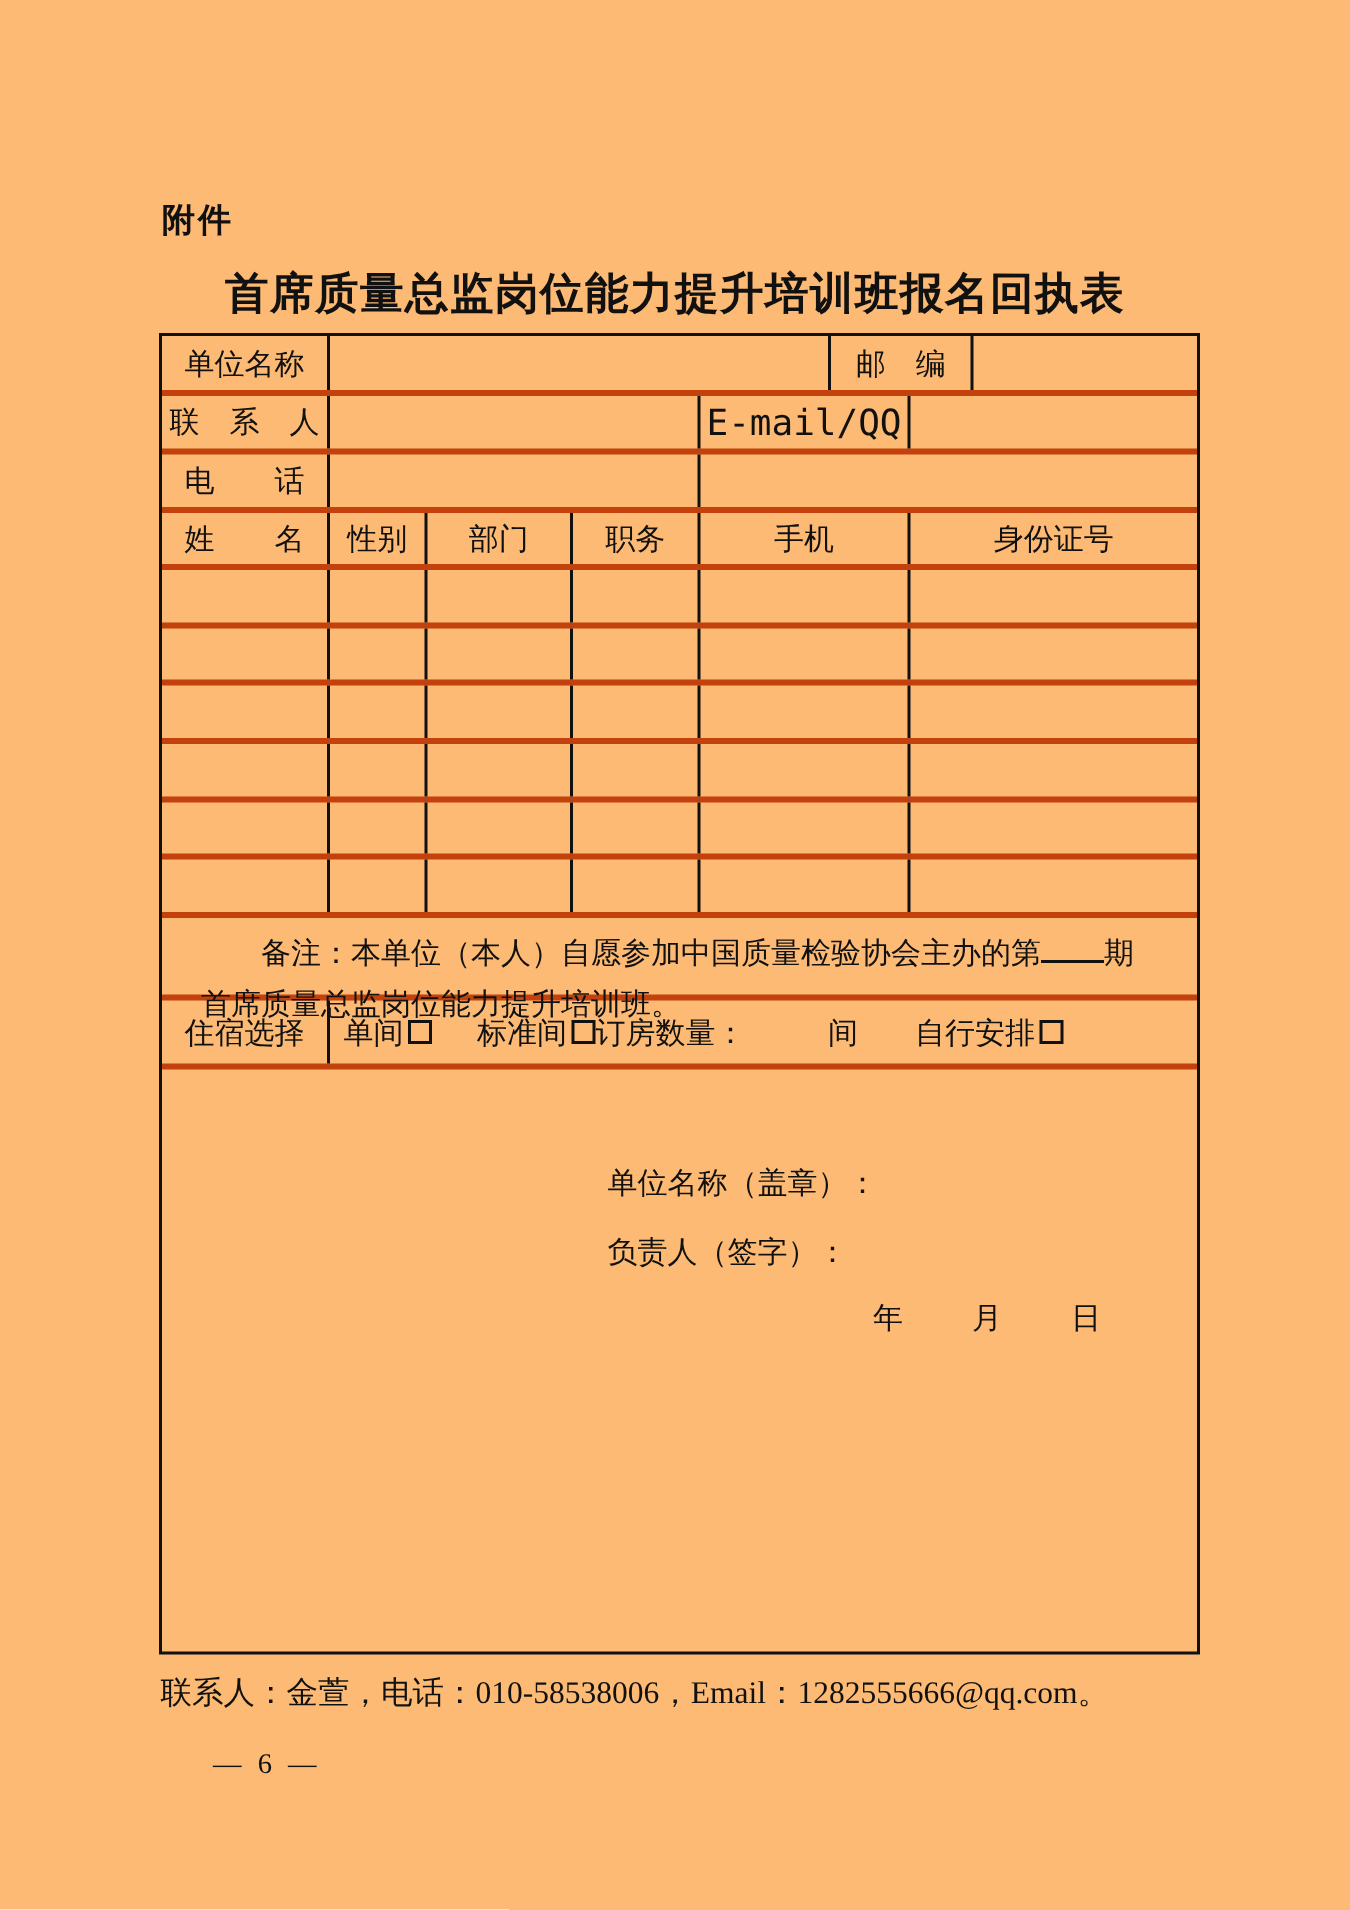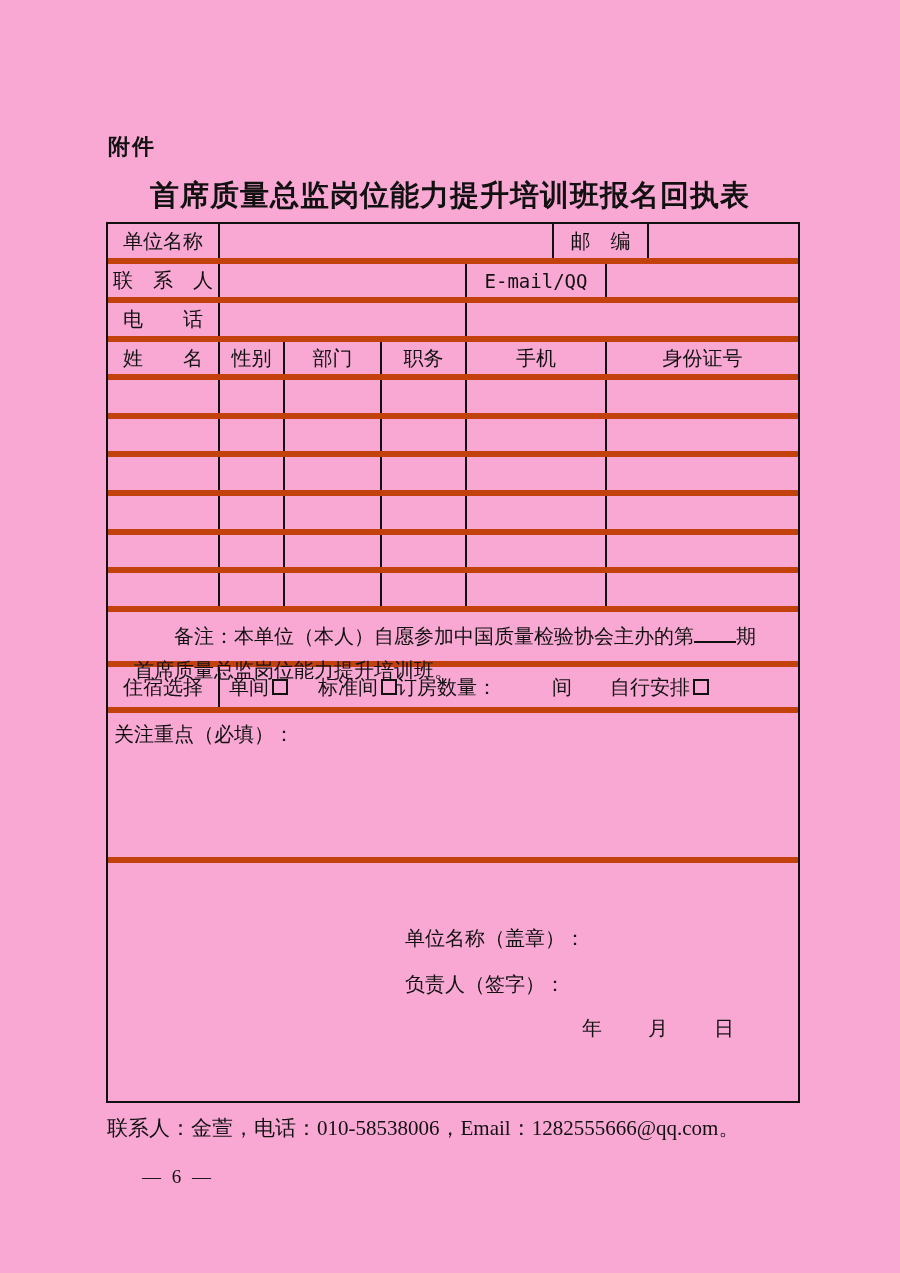--- a/index.html
+++ b/index.html
@@ -1,52 +1,52 @@
 <!DOCTYPE html>
 <html><head>
 <meta charset="utf-8">
 <style>
   * { margin:0; padding:0; box-sizing:border-box; }
   html,body { background:#fff; }
   .page {
-    position:relative; width:900px; height:1273px; background:#f9a8d4;
+    position:relative; width:900px; height:1273px; background:#fdba74;
     font-family:"Liberation Serif","DejaVu Serif",serif; color:#111;
     overflow:hidden;
   }
   .attachment {
     position:absolute; left:108px; top:132px;
     font-family:"Liberation Sans","DejaVu Sans",sans-serif;
     font-size:22px; font-weight:bold; letter-spacing:2px;
   }
   .title {
     position:absolute; left:0; top:176px; width:900px; text-align:center;
     font-family:"Liberation Sans","DejaVu Sans",sans-serif;
     font-size:29px; font-weight:bold; letter-spacing:1px;
   }
   .form-table {
     position:absolute; left:106px; top:222px; width:694px; height:881px;
     border:2px solid #111; font-size:20px;
   }
-  .t-row { display:flex; border-bottom:6px solid #c2410c; }
+  .t-row { display:flex; border-bottom:4px solid #c2410c; }
   .t-row.no-bb { border-bottom:none; }
   .cell { border-right:2px solid #111; display:flex; align-items:center; }
   .cell.last { border-right:none; }
   .cell.ctr { justify-content:center; text-align:center; }
   .cell.fill { flex:1 1 auto; }
   .w112{ width:112px; flex:0 0 112px; }
   .w334{ width:334px; flex:0 0 334px; }
   .w95 { width:95px;  flex:0 0 95px;  }
   .w247{ width:247px; flex:0 0 247px; }
   .w140{ width:140px; flex:0 0 140px; }
   .w65 { width:65px;  flex:0 0 65px;  }
   .w97 { width:97px;  flex:0 0 97px;  }
   .w85 { width:85px;  flex:0 0 85px;  }
   .h40{ height:40px; } .h39{ height:39px; } .h38{ height:38px; }
   .hp { height:38.7px; }
-  .mono { font-family:"DejaVu Sans Mono","Liberation Mono",monospace; font-size:19px; }
+  .mono { font-family:"DejaVu Sans Mono","Liberation Mono",monospace; font-size:24px; }
   .remark-cell { display:block; width:100%; padding:7px 10px 0 10px; line-height:34px; }
   .remark-ln1 { text-indent:40px; white-space:nowrap; }
   .u-blank { display:inline-block; width:42px; height:16px; border-bottom:2px solid #111; }
   .h73{ height:55px;padding-left:16px; } .h46{ height:46px; }
   .lodging { flex:1 1 auto; display:flex; align-items:center; padding-left:9px; white-space:nowrap; }
   .opt { display:inline-flex; align-items:center; }
   .checkbox { display:inline-block; width:16px; height:16px; border:2px solid #111; margin-left:3px; }
   .gap30{ margin-right:30px;justify-content:flex-end; } .gap32{ } .gap55{ margin-right:55px; } .gap38{ margin-right:38px; }
   .focus-cell { display:block; width:100%; height:144px; padding:8px 0 0 6px; }
   .decl-cell { display:block; position:relative; width:100%; height:185px; }
@@ -172,25 +172,20 @@
           </span>
         <span class="gap55">订房数量：</span>
         <span class="gap38">间</span>
         <span class="opt">
             <span>自行安排</span>
             <span class="checkbox"></span>
           </span>
       </div>
     </div>
 
-    <div class="t-row">
-      <div class="cell last focus-cell">
-        <span>关注重点（必填）：</span>
-      </div>
-    </div>
 
     <div class="t-row no-bb">
       <div class="cell last decl-cell">
         <div class="decl-l2">单位名称（盖章）：</div>
         <div class="decl-l3">负责人（签字）：</div>
         <div class="decl-l4">年　　月　　日</div>
       </div>
     </div>
 
   </div>

